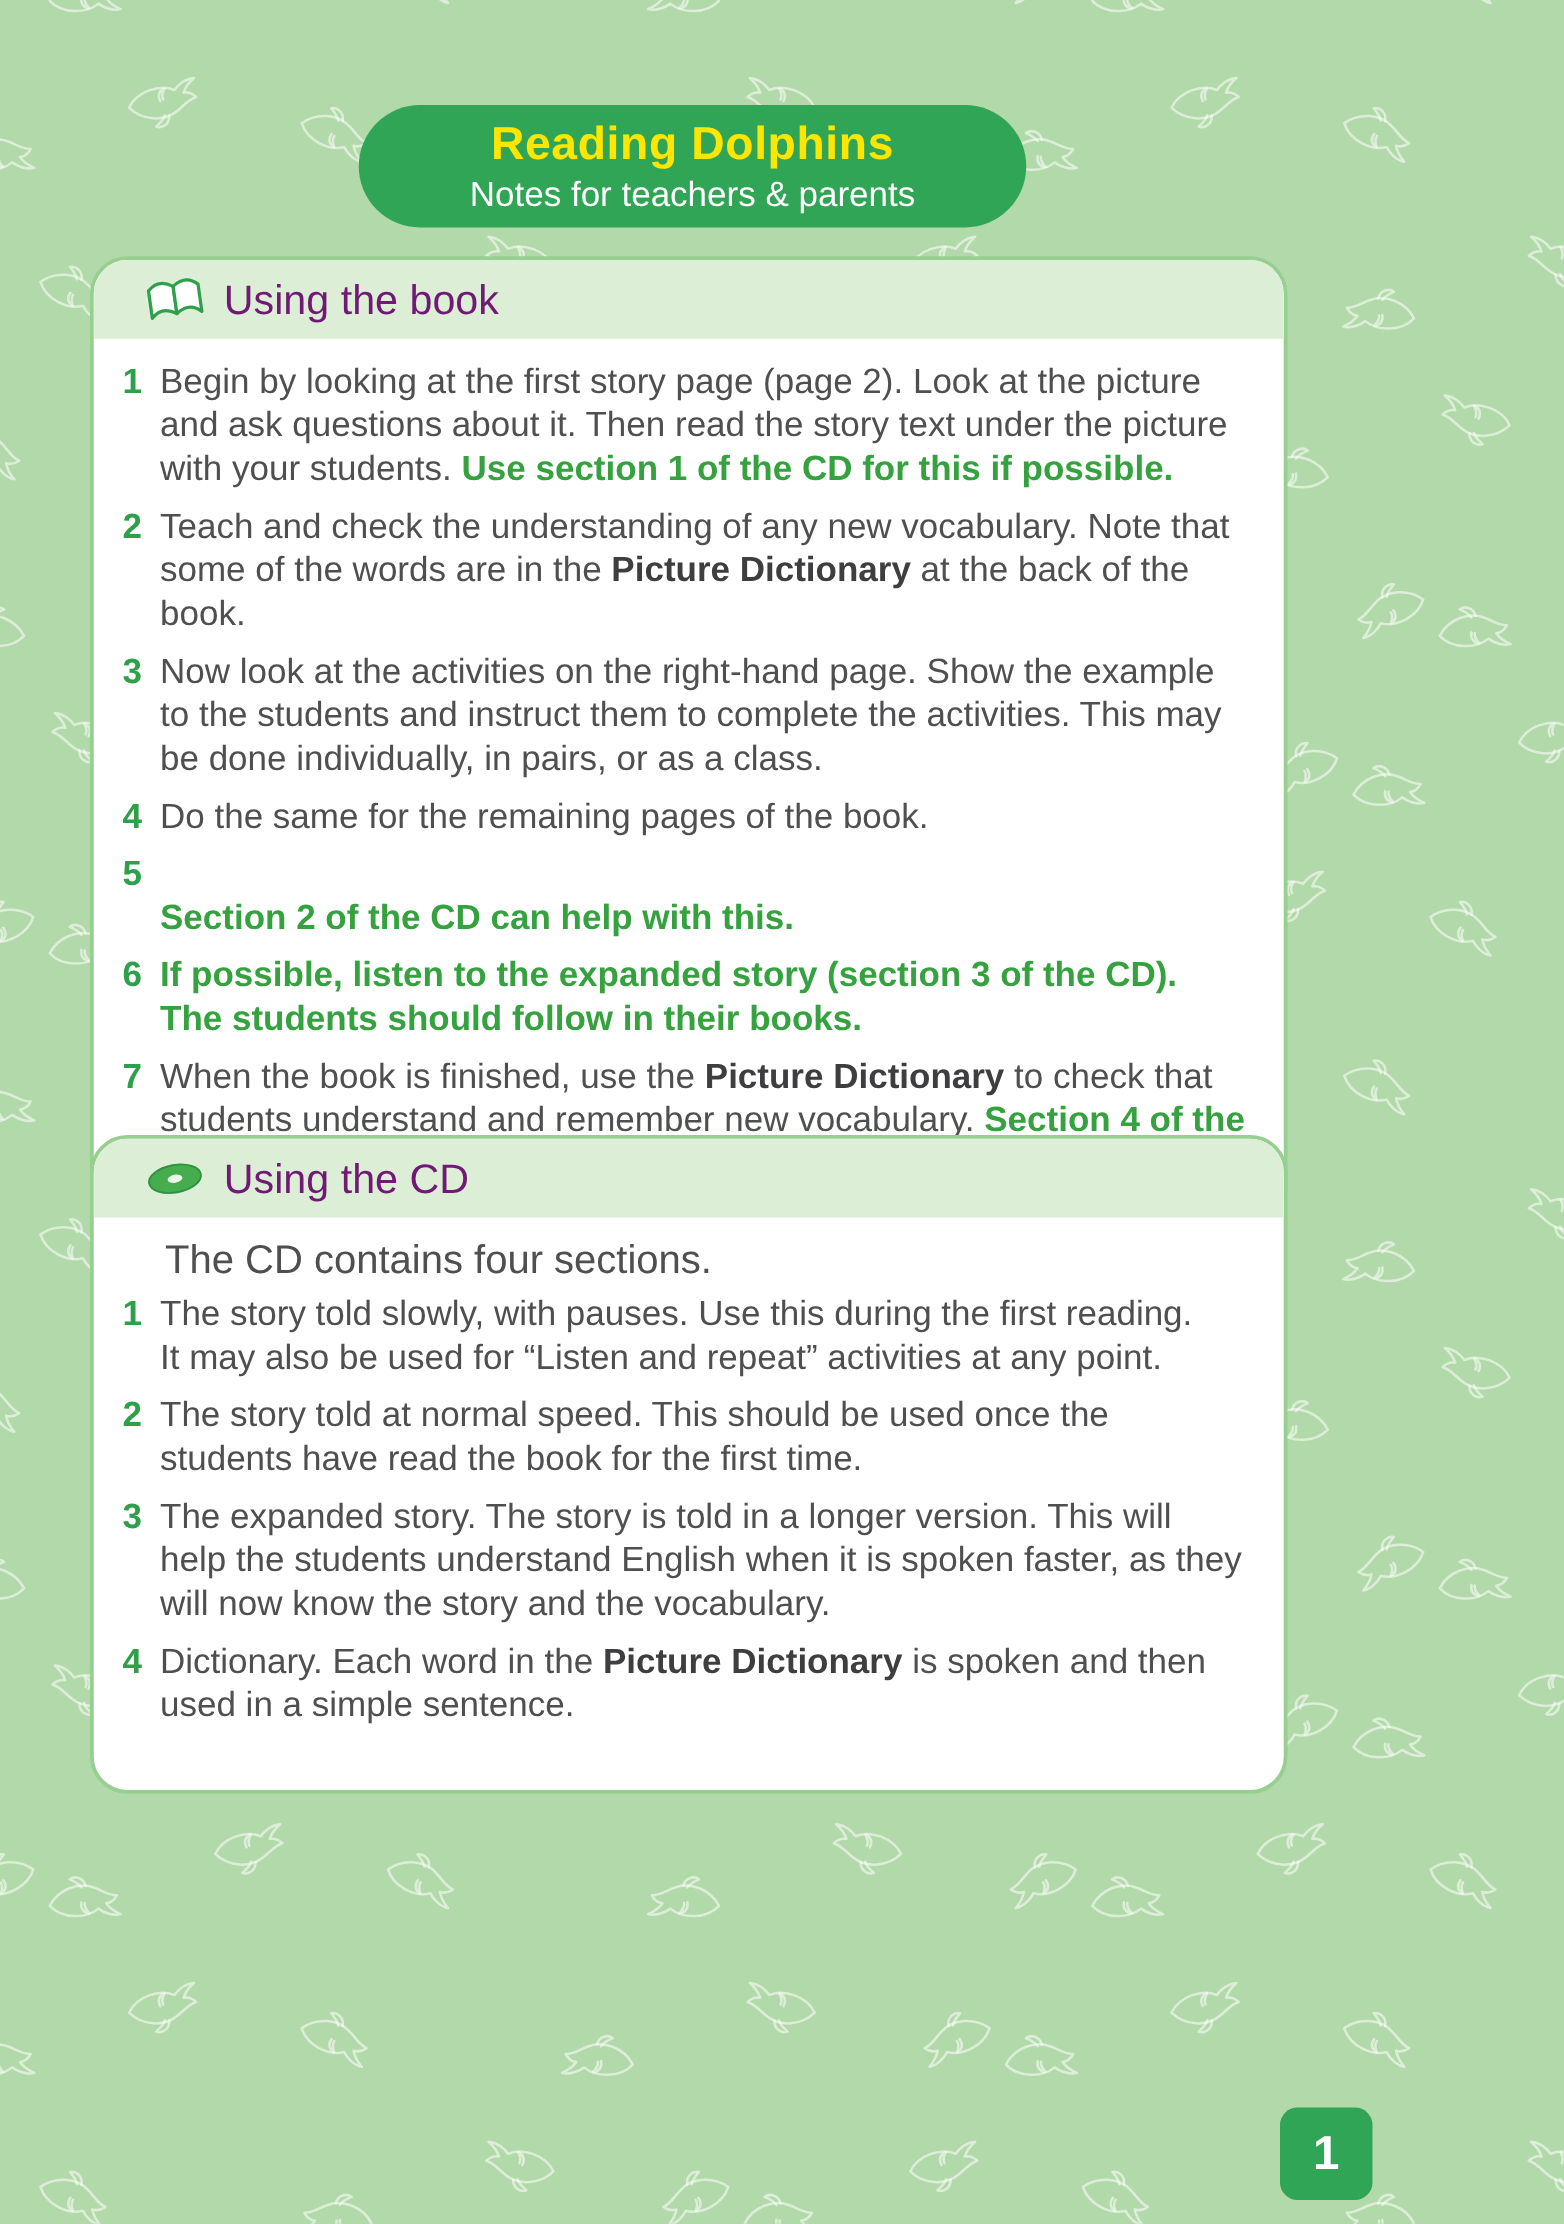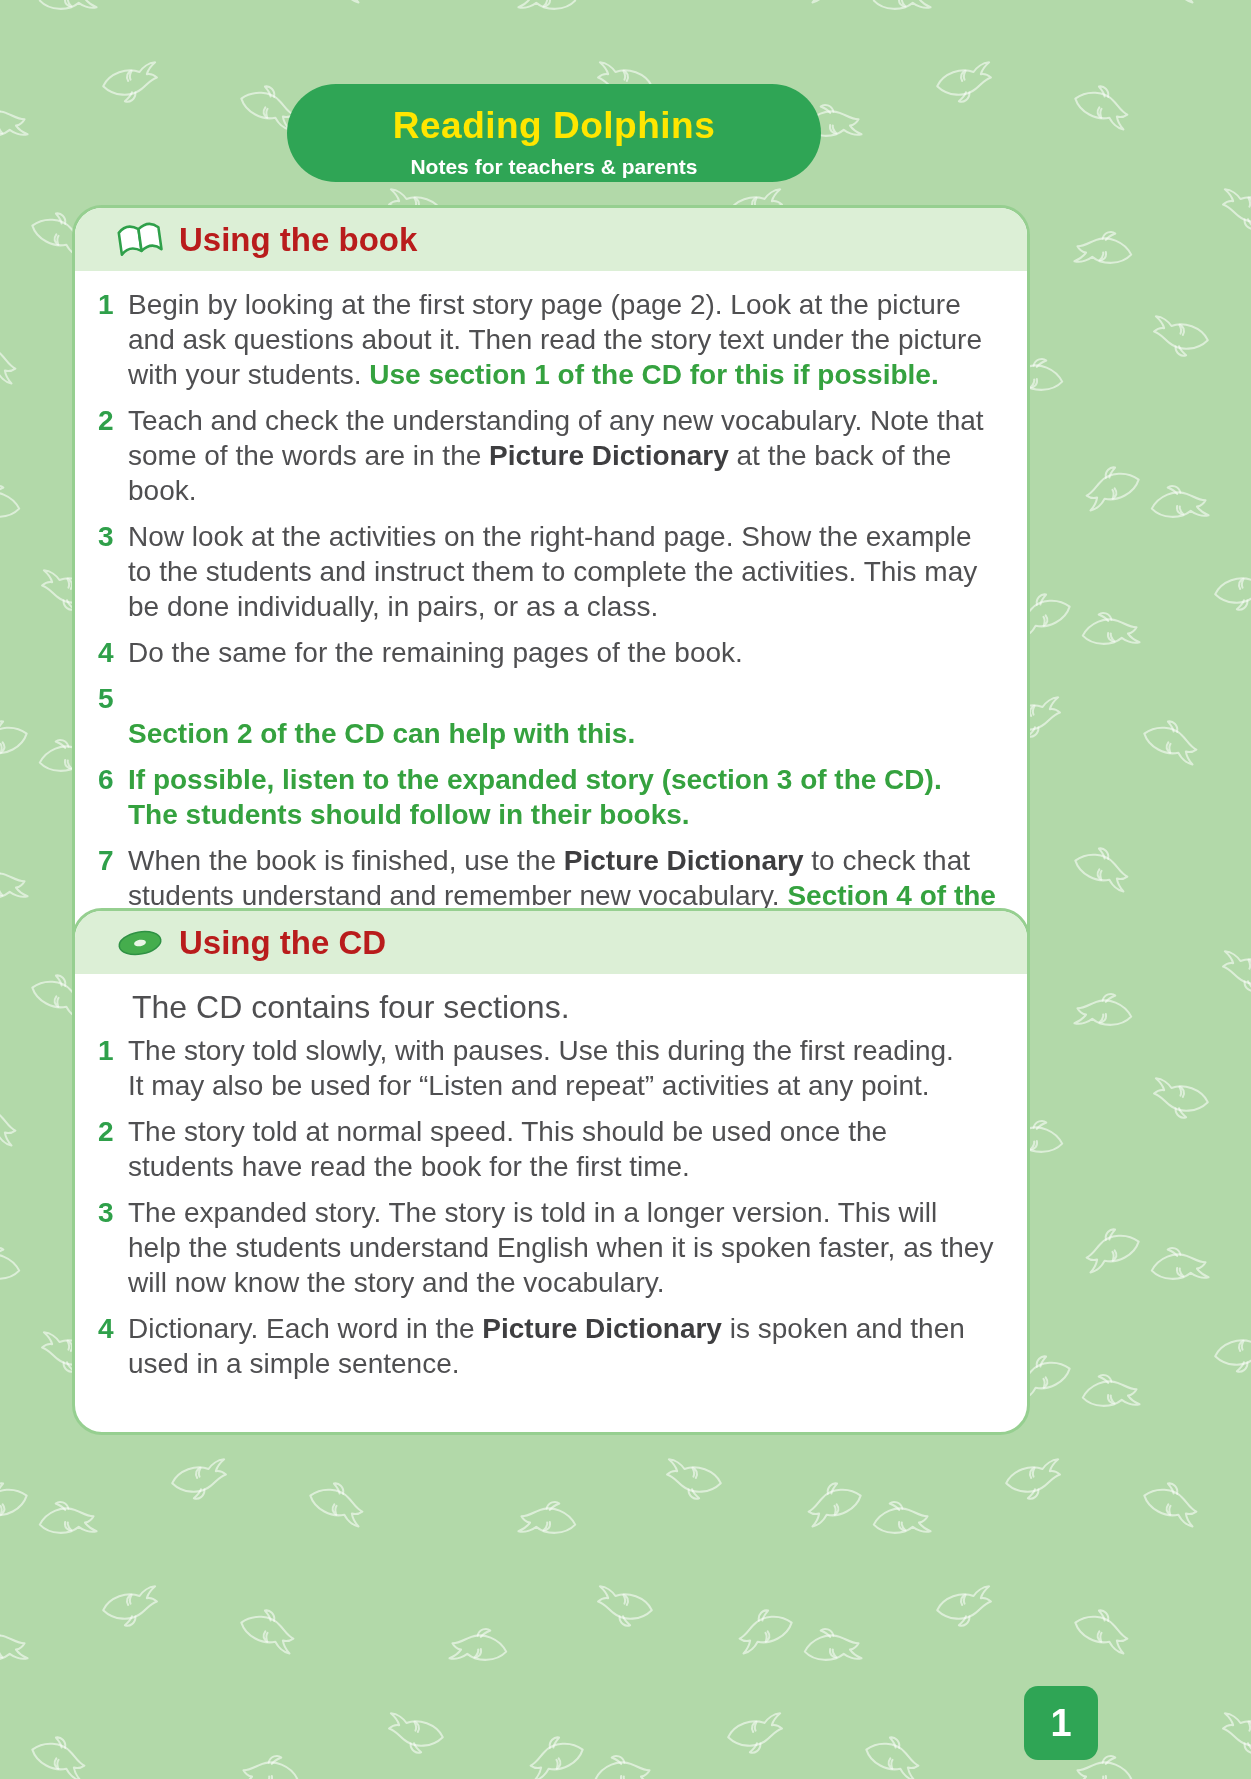--- a/index.html
+++ b/index.html
@@ -4,35 +4,35 @@
 <style>
   * { margin:0; padding:0; box-sizing:border-box; }
   html,body { background:#b2d9a9; }
   body {
     width:1251px; height:1779px; position:relative; overflow:hidden;
     font-family:"Liberation Sans","DejaVu Sans",sans-serif;
   }
   .pattern { position:absolute; inset:0; z-index:0; }
   .banner {
     position:absolute; left:287px; top:84px; width:534px; height:98px;
-    background:#2fa555; border-radius:49px; text-align:center; padding-top:20px; z-index:2;
+    background:#2fa555; border-radius:49px; text-align:center; padding-top:9px; z-index:2;
   }
   .banner-title { color:#ffe600; font-size:37px; font-weight:bold; line-height:44px; letter-spacing:0.5px; }
-  .banner-sub   { color:#ffffff; font-size:21px; font-weight:bold; line-height:38px; }
+  .banner-sub   { color:#ffffff; font-size:28px; font-weight:normal; line-height:38px; }
   .card {
     position:absolute; left:72px; width:958px; background:#ffffff;
     border:3px solid #96cf90; border-radius:30px; overflow:hidden; z-index:2;
   }
   .card1 { top:205px; min-height:737px; }
   .card2 { top:908px; min-height:527px; }
   .card-header {
     background:#dcefd6; height:63px; display:flex; align-items:center;
     padding-left:40px; gap:14px;
   }
-  .section-title { color:#b91c1c; font-size:33px; font-weight:bold; }
+  .section-title { color:#701a75; font-size:33px; font-weight:normal; }
   .card-body { padding:16px 30px 22px 23px; }
   .intro { margin-left:34px; font-size:32px; line-height:35px; color:#4f4f51; margin-bottom:8px; }
   .item { display:grid; grid-template-columns:30px 1fr; margin-bottom:11px; }
   .num { color:#2fa04a; font-weight:bold; font-size:28px; line-height:35px; }
   .item-text { font-size:28px; line-height:35px; color:#4f4f51; white-space:pre-wrap; }
   .run-n { }
   .run-b { font-weight:bold; color:#3e3e40;margin-top:12px; }
   .run-g { font-weight:bold; color:#35a23f; }
   .page-tab {
     position:absolute; left:1024px; top:1686px; width:74px; height:74px;

